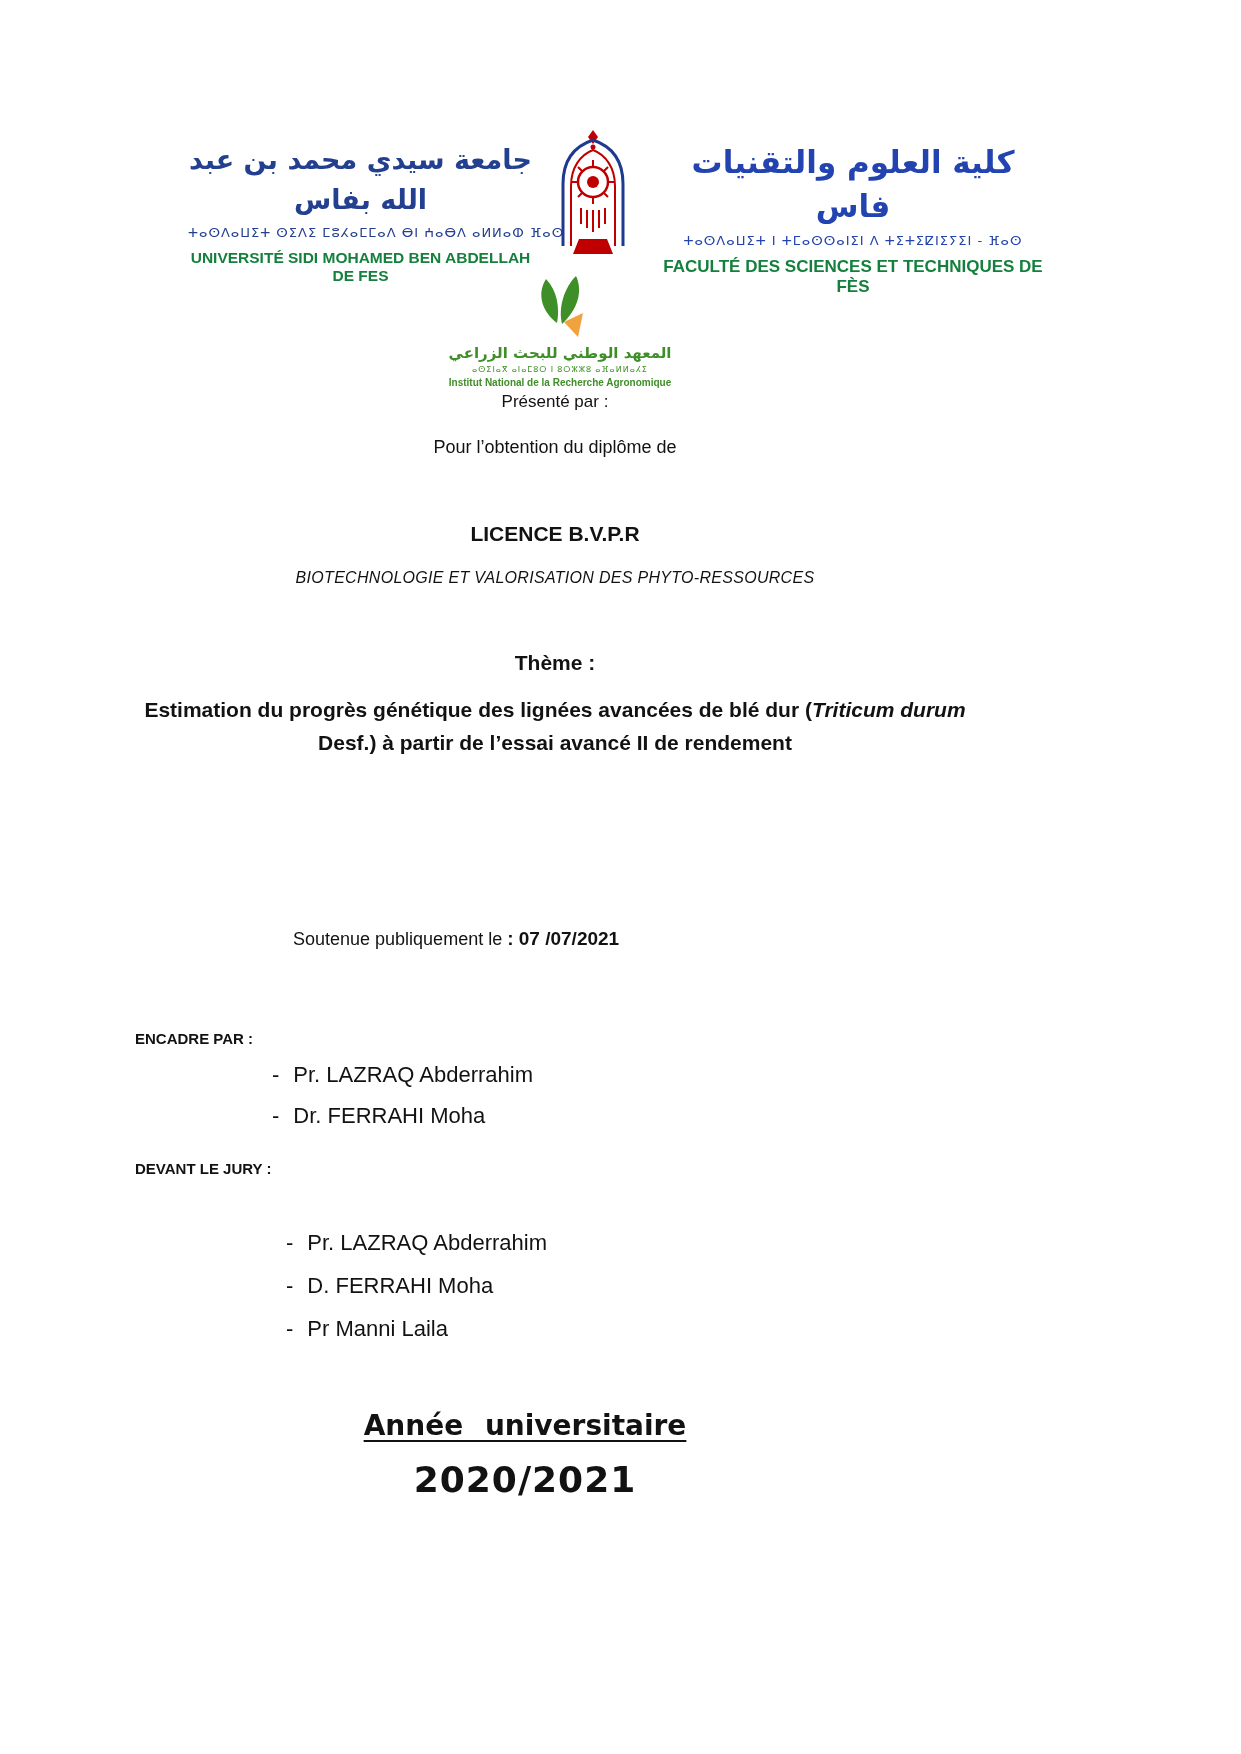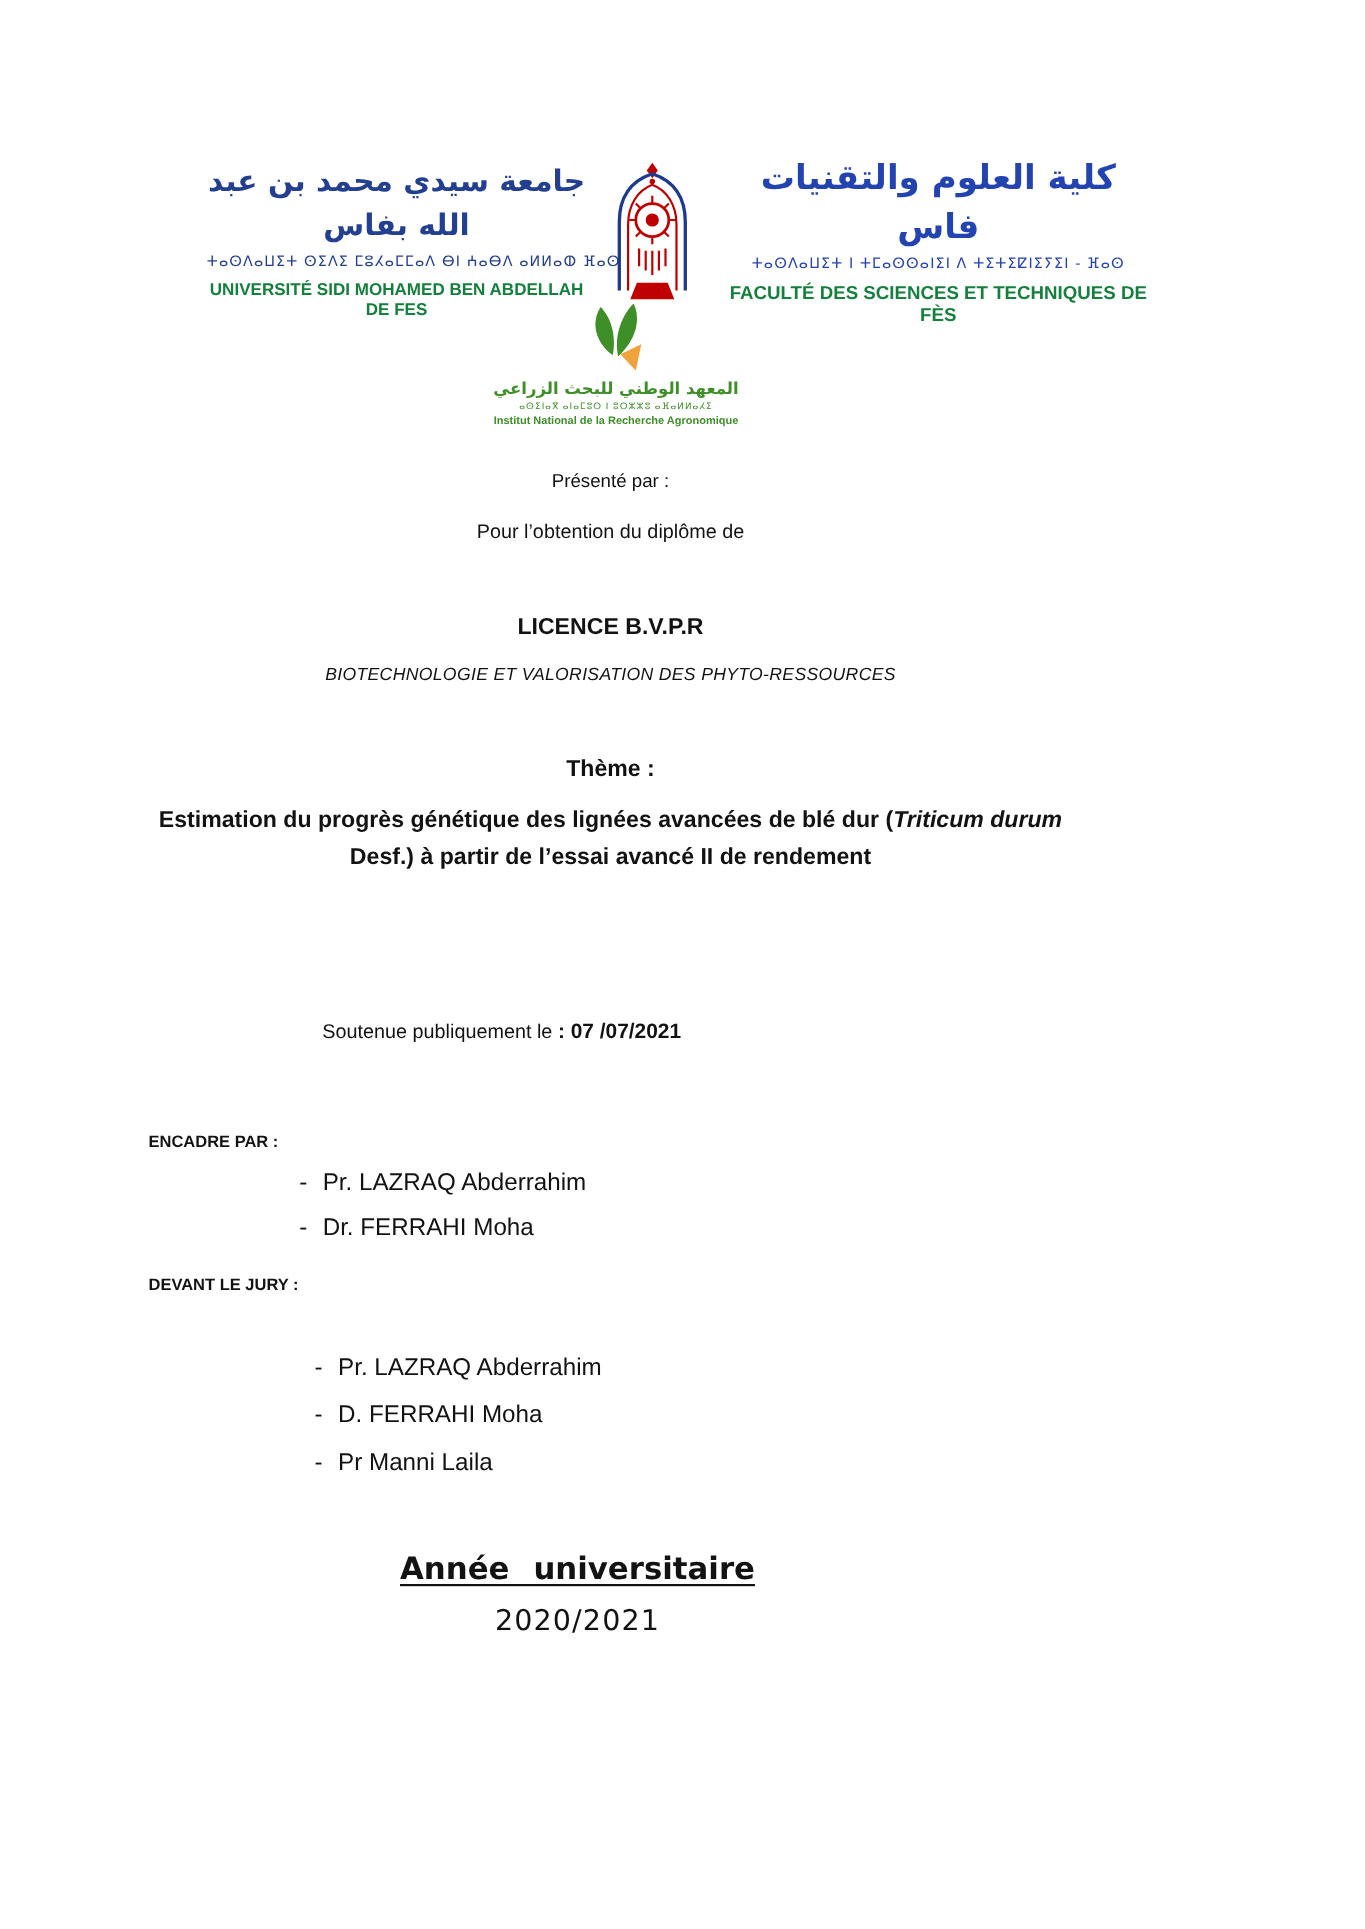--- a/index.html
+++ b/index.html
@@ -12,21 +12,21 @@
     background: #ffffff;
     font-family: "Liberation Sans", "DejaVu Sans", sans-serif;
     color: #121212;
     overflow: hidden;
   }
 
   
   .header {
     position: absolute;
     top: 128px; left: 0; width: 100%;
-    display: flex; justify-content: center; align-items: center;
+    display: flex; justify-content: center; align-items: flex-start;
     gap: 18px;
   }
   .hcol { padding-top: 12px; text-align: center; }
   .hcol.left  { width: 345px; }
   .hcol.right { width: 400px; }
   .arabic {
     font-family: "DejaVu Sans", sans-serif;
     font-weight: bold; direction: rtl;
   }
   .left  .arabic { font-size: 27px; line-height: 40px; color: #233f8f; }
@@ -46,21 +46,21 @@
   .inra {
     position: absolute; top: 276px; left: 360px; width: 400px;
     text-align: center; color: #3f8f28;
   }
   .inra-icon { width: 72px; height: 66px; margin: 0 auto; }
   .inra-arabic { font-family: "DejaVu Sans", sans-serif; font-size: 15px; font-weight: bold; direction: rtl; margin-top: 2px; }
   .inra-tif   { font-size: 8px; margin-top: 3px; letter-spacing: 1px; }
   .inra-latin { font-size: 10px; font-weight: bold; margin-top: 3px; }
 
   
-  .center-col { position: absolute; top: 428px; left: 100px; width: 910px; text-align: center; }
+  .center-col { position: absolute; top: 392px; left: 100px; width: 910px; text-align: center; }
   .center-col p, .center-col h1, .center-col h2, .center-col h3 { margin: 0; }
   .presente    { font-size: 17px; }
   .author      { font-size: 38px; font-weight: bold; margin-top: 23px !important; letter-spacing: 0.5px; }
   .obtention   { font-size: 18px; margin-top: 25px !important; }
   .degree      { font-size: 21px; font-weight: bold; margin-top: 64px !important; text-align: center; }
   .program     { font-size: 16px; font-style: italic; margin-top: 23px !important; letter-spacing: 0.3px; }
   .theme-label { font-size: 21px; font-weight: bold; margin-top: 64px !important; }
   .thesis-title {
     font-size: 21px; font-weight: bold; line-height: 33px;
     width: 855px; margin: 18px auto 0 !important;
@@ -82,21 +82,21 @@
   .jury-list .list-item { margin-bottom: 17px; }
   .dash { flex: 0 0 auto; }
 
   
   .footer {
     position: absolute; top: 1392px; left: 0; width: 1050px; text-align: center;
     font-family: "DejaVu Sans", sans-serif;
   }
   .footer p { margin: 17px; }
   .footer-line1 { font-size: 28px; font-weight: bold; text-decoration: underline; text-underline-offset: 5px; word-spacing: 12px; }
-  .footer-line2 { font-size: 26px; font-weight: normal; margin-top: 7px !important; letter-spacing: 1px; }
+  .footer-line2 { font-size: 36px; font-weight: bold; margin-top: 7px !important; letter-spacing: 1px; }
 </style>
 </head>
 <body>
 
 <div class="page">
 
   <div class="header">
 
     <div class="hcol left">
       <div class="arabic" dir="rtl">جامعة سيدي محمد بن عبد الله بفاس</div>

